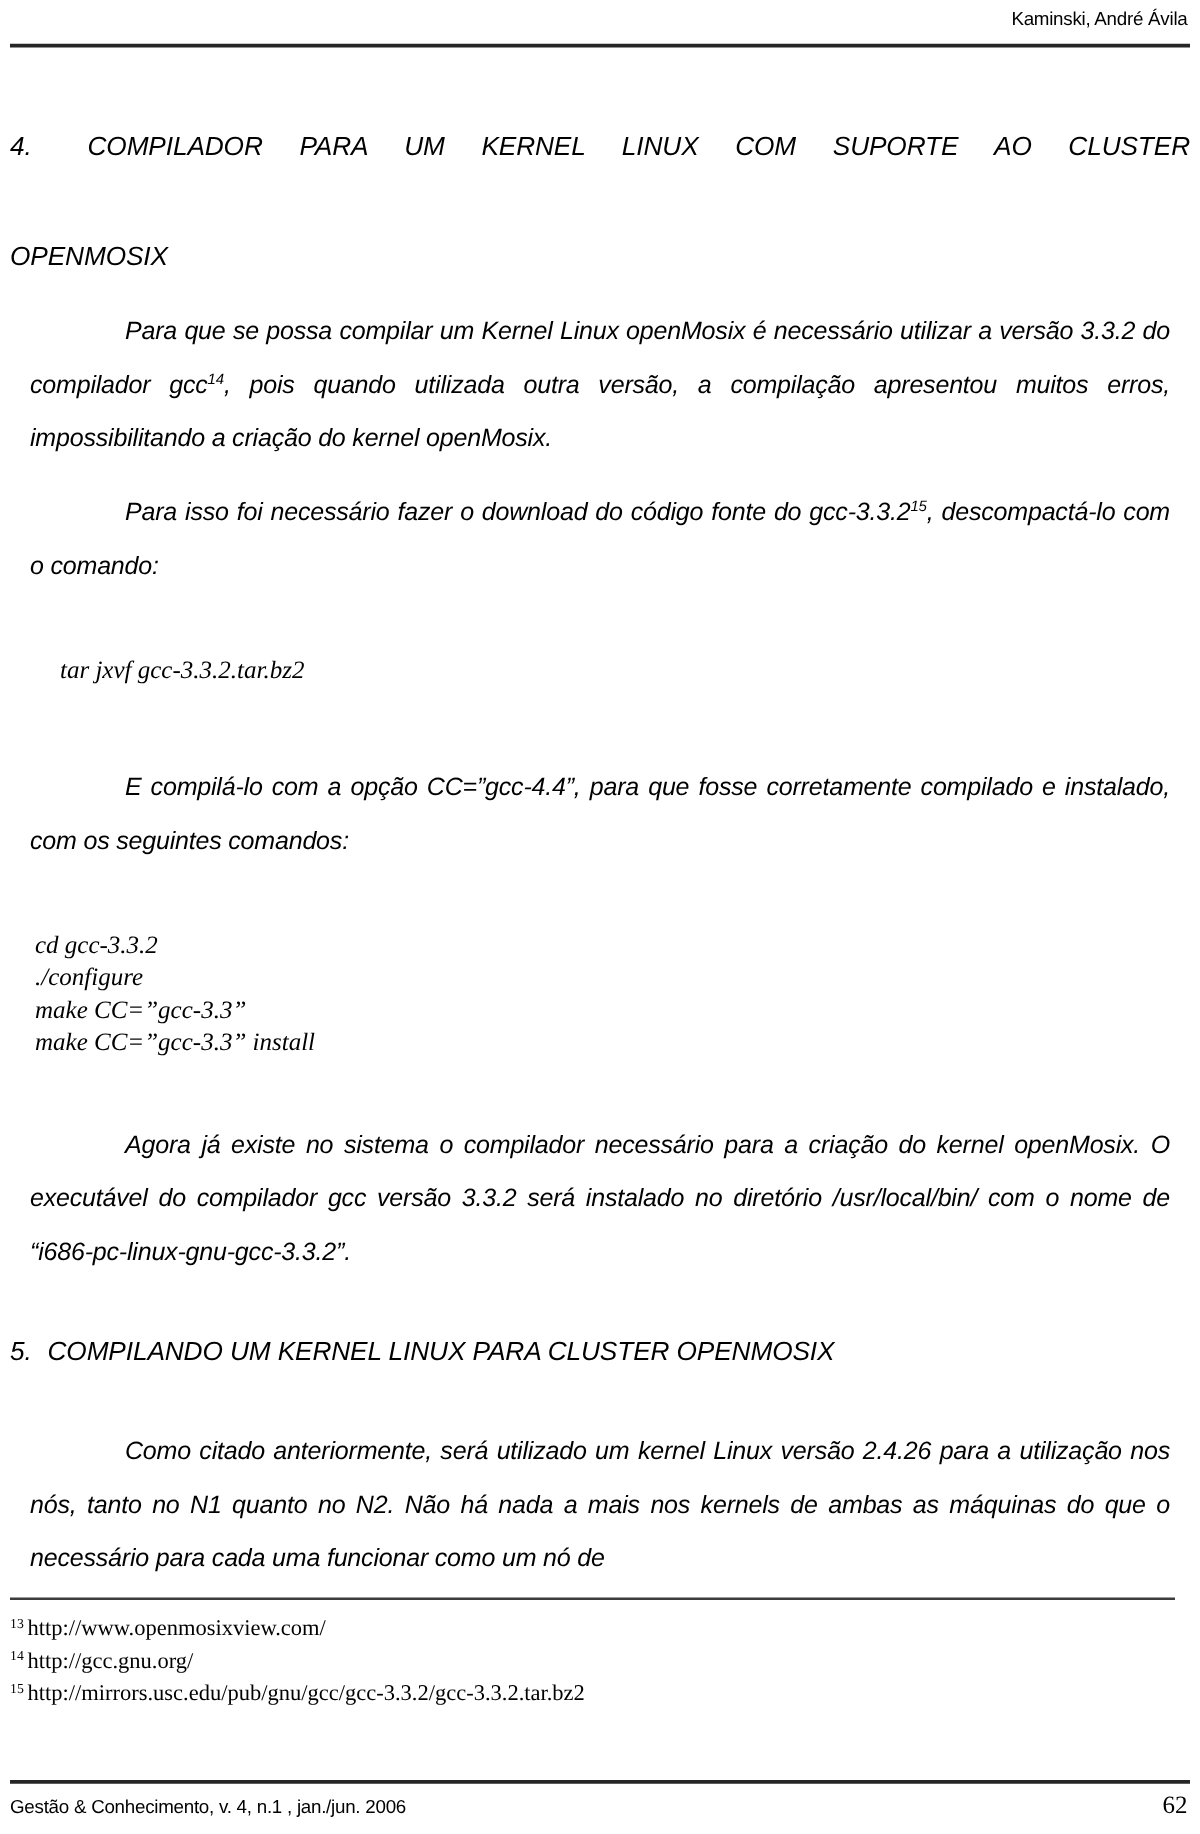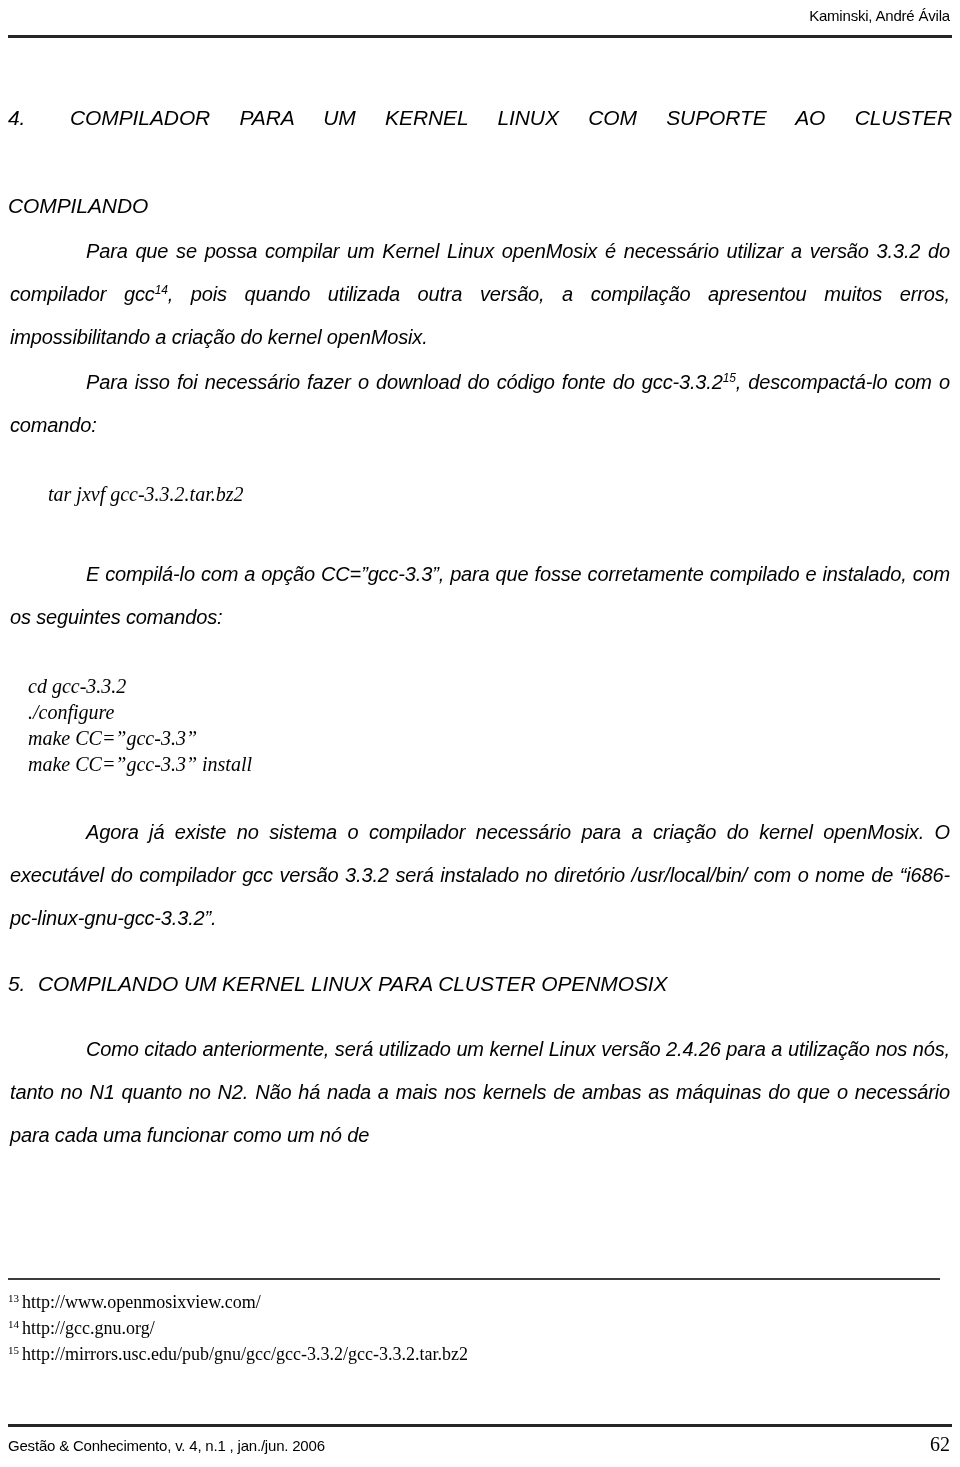--- a/index.html
+++ b/index.html
@@ -89,21 +89,21 @@
     content: "";
     display: inline-block;
     width: 100%;
     height: 0;
   }
 
   p.body {
     font-family: "Liberation Sans", sans-serif;
     font-size: 20px;
     line-height: 43px;
-    margin: 2px;
+    margin: 16px;
     padding: 0;
     text-align: justify;
     text-justify: inter-word;
     letter-spacing: -0.15px;
   }
   p.body .indent {
     display: inline-block;
     width: 76px;
   }
   p.body sup {
@@ -184,34 +184,34 @@
 
   <div class="header">
     <div class="header-author">Kaminski, André Ávila</div>
     <div class="header-rule"></div>
   </div>
 
   <div class="content">
 
     <h1 class="sec-title">
       <span class="just-line"><span class="numlabel">4.</span><span>COMPILADOR PARA UM KERNEL LINUX COM SUPORTE AO CLUSTER</span></span>
-      <span>COMPILANDO</span>
+      <span>OPENMOSIX</span>
     </h1>
 
     <p class="body"><span class="indent"></span><span>Para que se possa compilar um Kernel Linux openMosix é necessário utilizar a versão 3.3.2 do compilador gcc</span><sup>14</sup><span>, pois quando utilizada outra versão, a compilação apresentou muitos erros, impossibilitando a criação do kernel openMosix.</span></p>
 
     <p class="body"><span class="indent"></span><span>Para isso foi necessário fazer o download do código fonte do gcc-3.3.2</span><sup>15</sup><span>, descompactá-lo com o comando:</span></p>
 
     <div class="spacer-md"></div>
 
     <pre class="code">        tar jxvf gcc-3.3.2.tar.bz2</pre>
 
     <div class="spacer-lg"></div>
 
-    <p class="body"><span class="indent"></span><span>E compilá-lo com a opção CC=”gcc-3.3”, para que fosse corretamente compilado e instalado, com os seguintes comandos:</span></p>
+    <p class="body"><span class="indent"></span><span>E compilá-lo com a opção CC=”gcc-4.4”, para que fosse corretamente compilado e instalado, com os seguintes comandos:</span></p>
 
     <div class="spacer-md"></div>
 
     <pre class="code">    cd gcc-3.3.2
     ./configure
     make CC=”gcc-3.3”
     make CC=”gcc-3.3” install</pre>
 
     <div class="spacer-md"></div>
 

